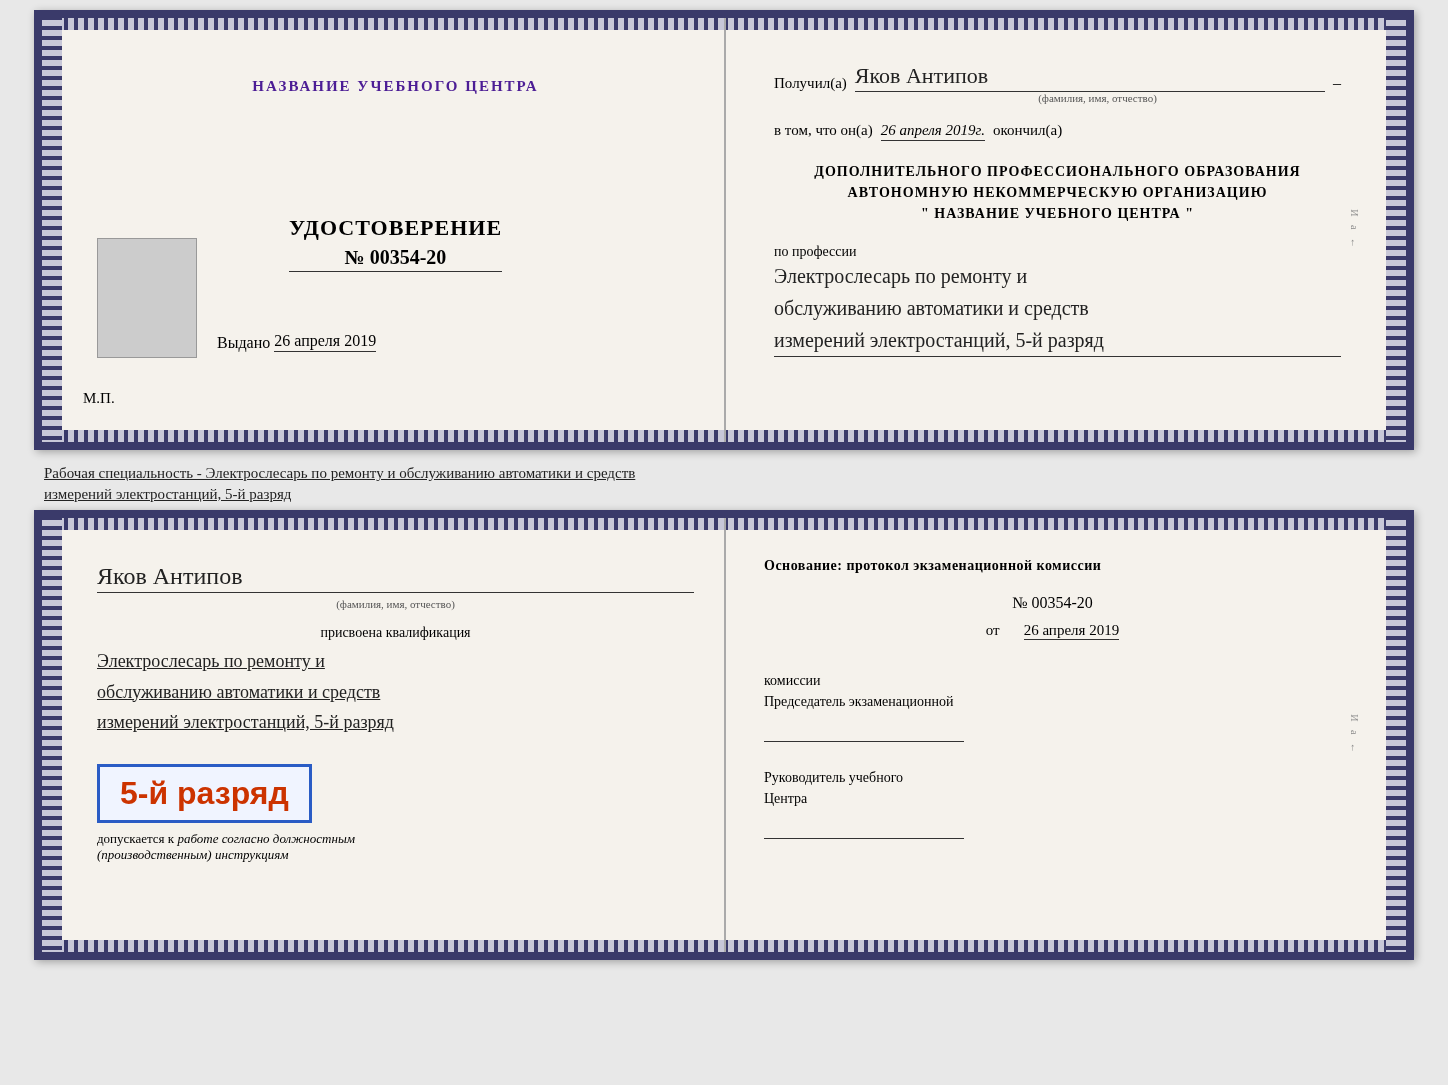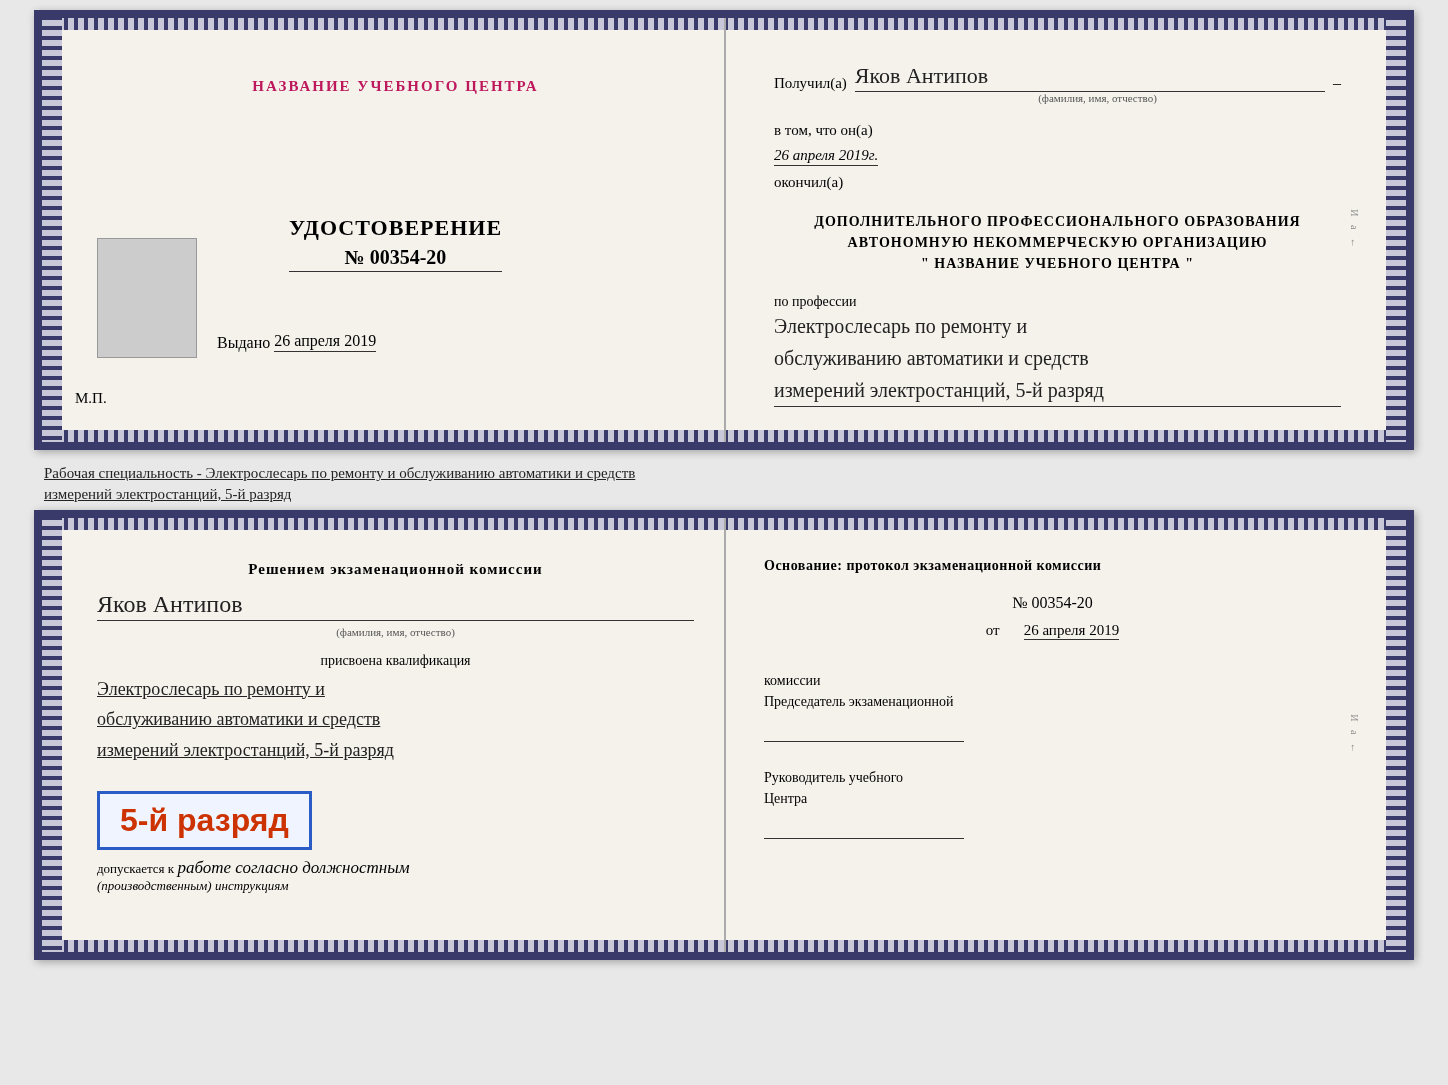--- a/index.html
+++ b/index.html
@@ -43,21 +43,21 @@
       flex-direction: column;
       align-items: center;
       position: relative;
     }
 
     .top-left .center-name {
       font-size: 15px;
       letter-spacing: 2px;
       text-align: center;
       font-weight: bold;
-      color: #be185d;
+      color: #4c1d95;
       margin-top: 20px;
       text-transform: uppercase;
     }
 
     .top-left .cert-label {
       font-size: 22px;
       font-weight: bold;
       margin-top: 60px;
       text-align: center;
       letter-spacing: 1px;
@@ -93,21 +93,21 @@
 
     .top-left .issued-date {
       font-size: 16px;
       border-bottom: 1px solid #333;
       padding-bottom: 1px;
     }
 
     .top-left .mp-label {
       position: absolute;
       bottom: 15px;
-      left: 8px;
+      left: 16px;
       font-size: 15px;
     }
 
     
     .top-right {
       width: 50%;
       padding: 15px 40px 15px 50px;
       position: relative;
       font-size: 14px;
     }
@@ -141,21 +141,20 @@
       margin-left: 100px;
       margin-right: 20px;
     }
 
     .top-right .completed-row {
       margin-top: 18px;
       font-size: 15px;
       display: flex;
       align-items: baseline;
       gap: 8px;
-      flex-direction: column;
     }
 
     .top-right .completed-date {
       font-style: italic;
       border-bottom: 1px solid #333;
       padding-bottom: 1px;
     }
 
     .top-right .org-block {
       margin-top: 20px;
@@ -271,21 +270,21 @@
       font-family: Arial, sans-serif;
     }
 
     .bottom-left .допускается {
       font-size: 13px;
       margin-top: 8px;
     }
 
     .bottom-left .допускается-text {
       font-style: italic;
-      font-size: 17px;
+      font-size: 13px;
     }
 
     
     .bottom-right {
       width: 50%;
       padding: 20px 40px;
       position: relative;
     }
 
     .bottom-right .osnov-label {
@@ -483,21 +482,20 @@
 
 <div class="document-bottom">
   <div class="top-band"></div>
   <div class="bottom-band"></div>
   <div class="side-band-left"></div>
   <div class="side-band-right"></div>
 
   <div class="content-wrapper" style="padding-top:20px;">
 
     <div class="bottom-left">
-      <div class="commission-title">Решением экзаменационной комиссии</div>
       <div class="person-name">Яков Антипов</div>
       <div class="fio-small">(фамилия, имя, отчество)</div>
       <div class="qualification-label">присвоена квалификация</div>
 
       <div class="qual-text">
         <div>Электрослесарь по ремонту и</div>
         <div>обслуживанию автоматики и средств</div>
         <div>измерений электростанций, 5-й разряд</div>
       </div>
 

